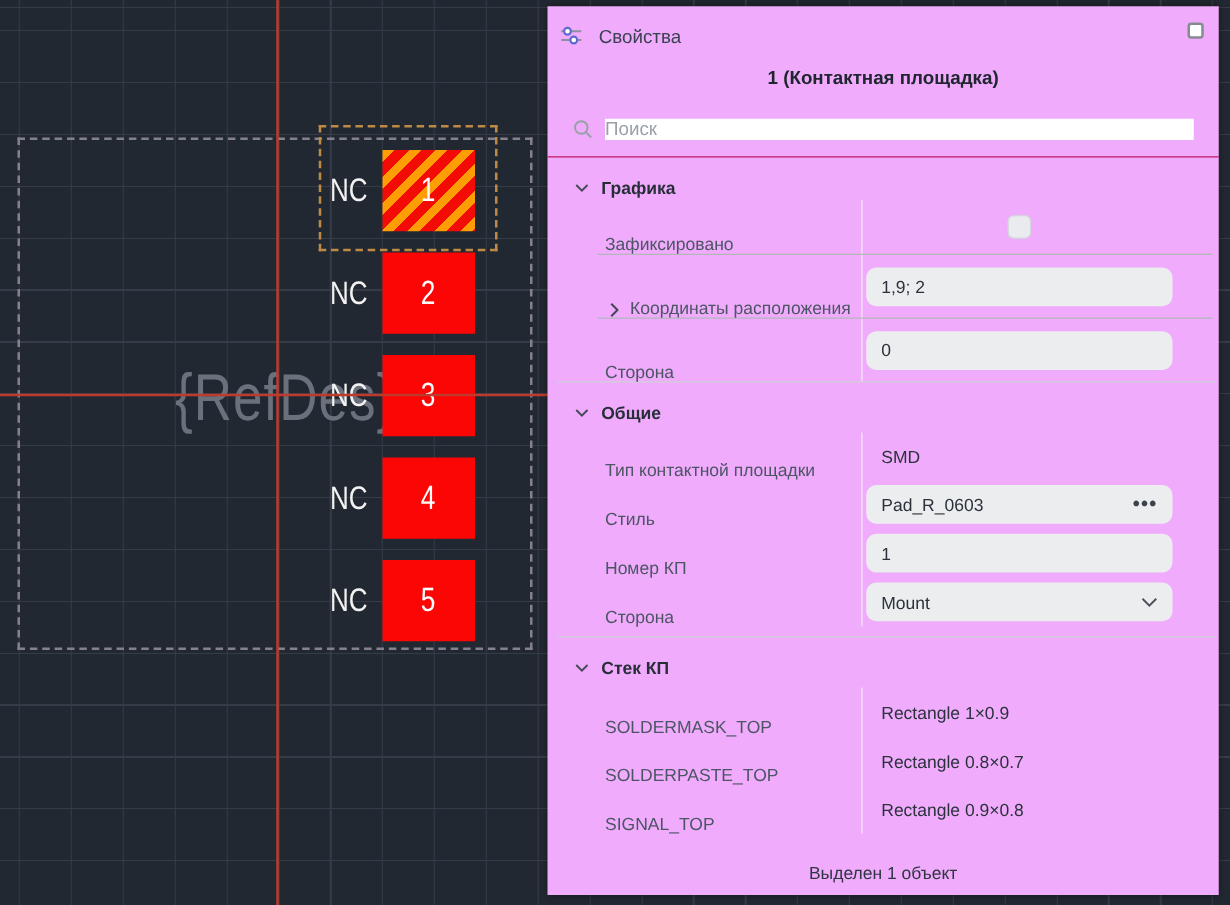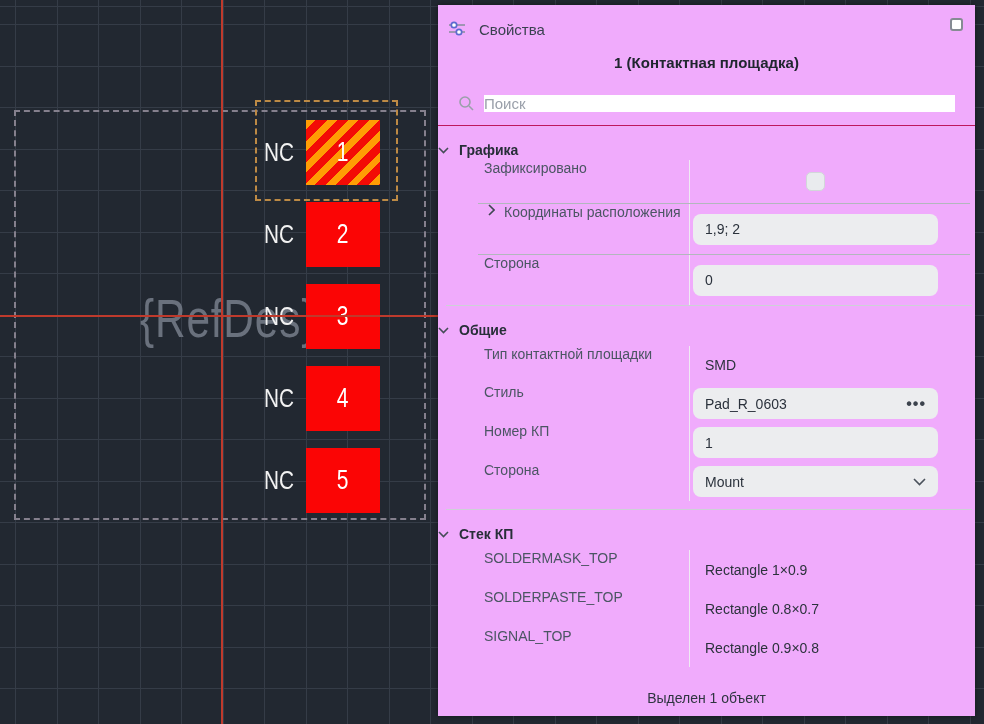--- a/index.html
+++ b/index.html
@@ -74,28 +74,28 @@
     border-bottom:1px solid #be185d;
   }
   .search-input {
     border:none; outline:none; flex:1; font-size:15px; color:#3a4150;
     font-family:"Liberation Sans", sans-serif;
   }
   .search-input::placeholder { color:#9aa0aa; }
 
   .section-header {
     display:flex; align-items:center; gap:10px;
-    margin-top:14px; height:20px;
+    padding-left:22px; margin-top:14px; height:20px;
   }
   .section-header .sec-title { font-weight:bold; font-size:14px; color:#272e38; }
 
   .prow { display:flex; align-items:center; }
   .plabel {
     width:252px; padding-left:46px; font-size:14px; color:#4b5563;
-    align-self:stretch; display:flex; align-items:flex-start; gap:9px;
+    align-self:stretch; display:flex; align-items:flex-end; gap:9px;
     border-right:1px solid #efeaf3;
   }
   .plabel.with-chevron { padding-left:50px; }
   .pvalue { width:245px; margin-left:3px; display:flex; align-items:center; position:relative; }
   .pvalue .plain { padding-left:12px; font-size:14px; color:#2b323c; }
   .field {
     width:245px; height:31px; background:#ecedef; border-radius:8px;
     display:flex; align-items:center; padding:0 12px;
     font-size:14px; color:#2b323c; cursor:text;
   }

